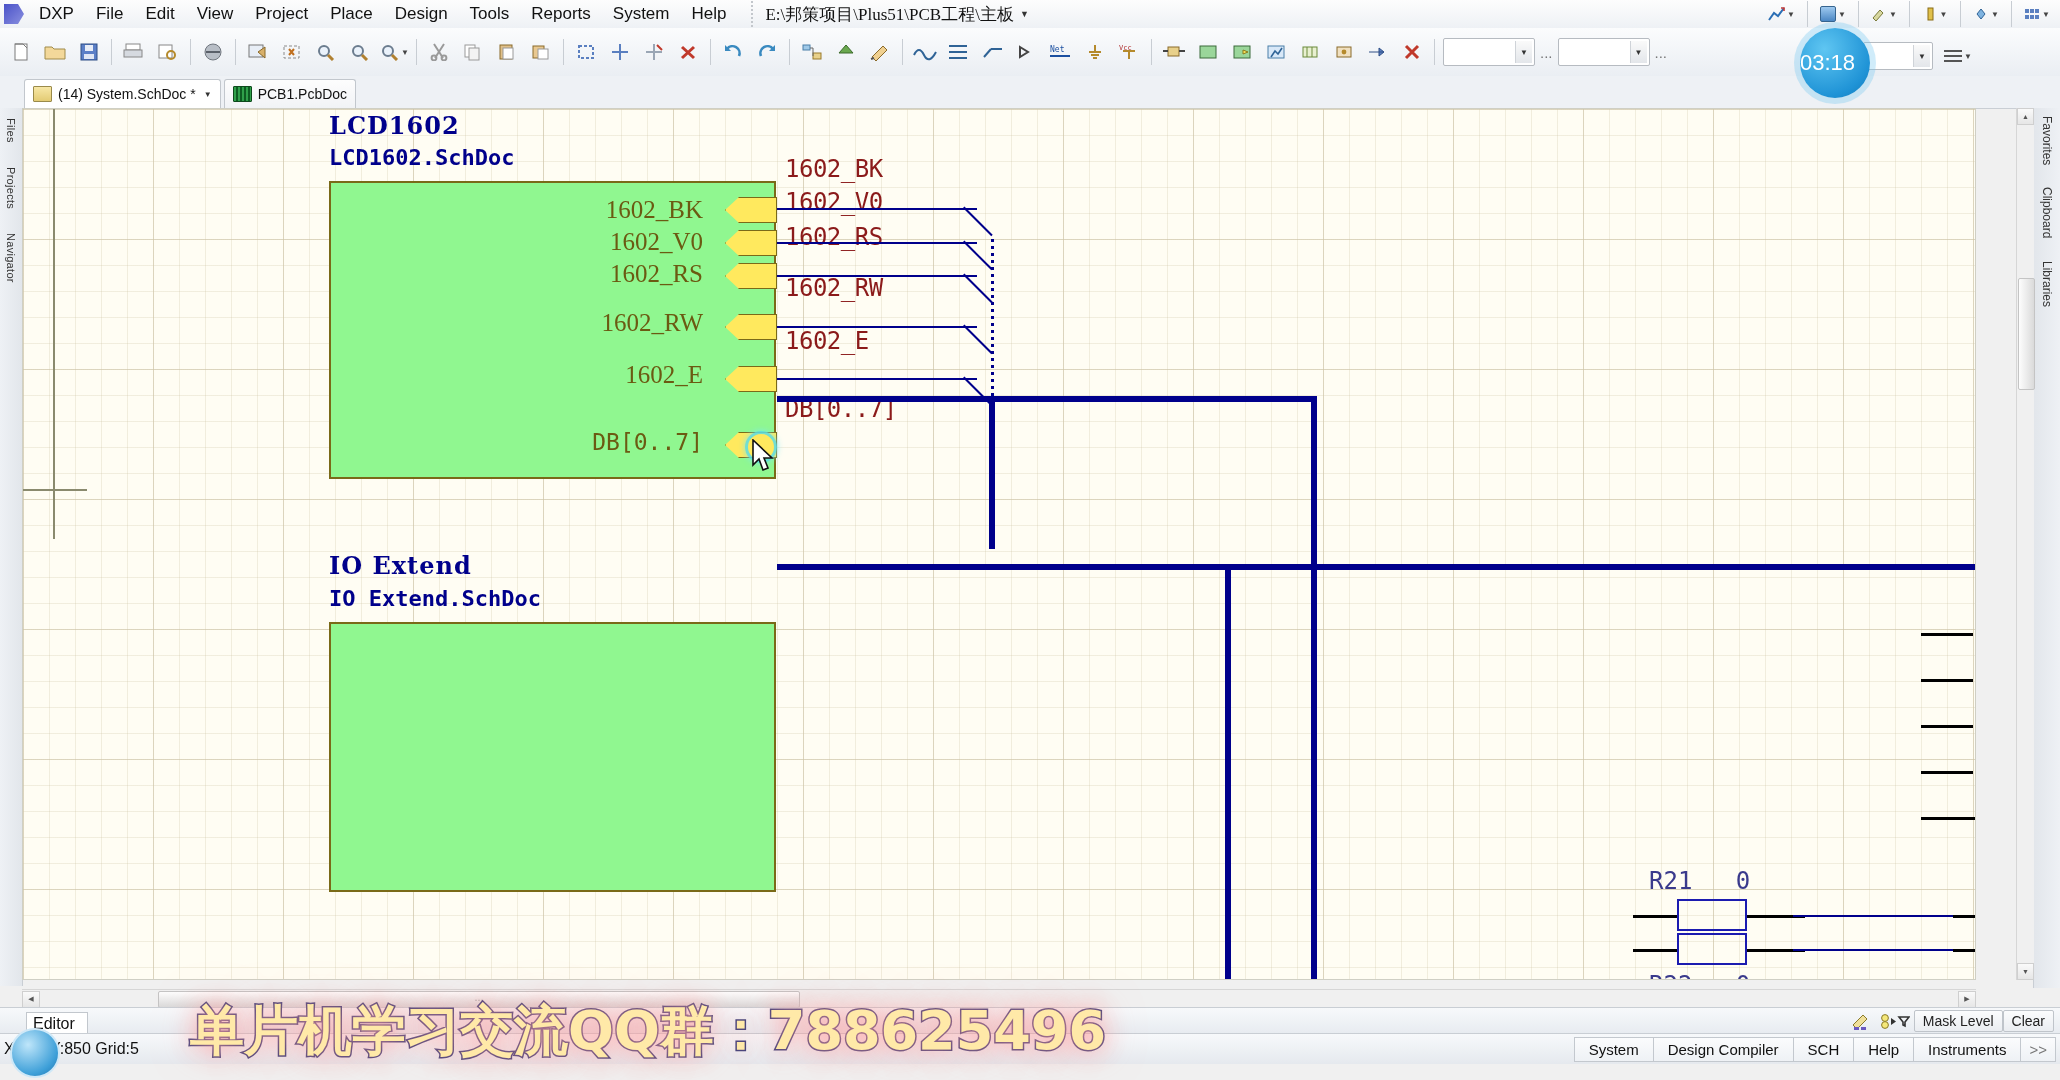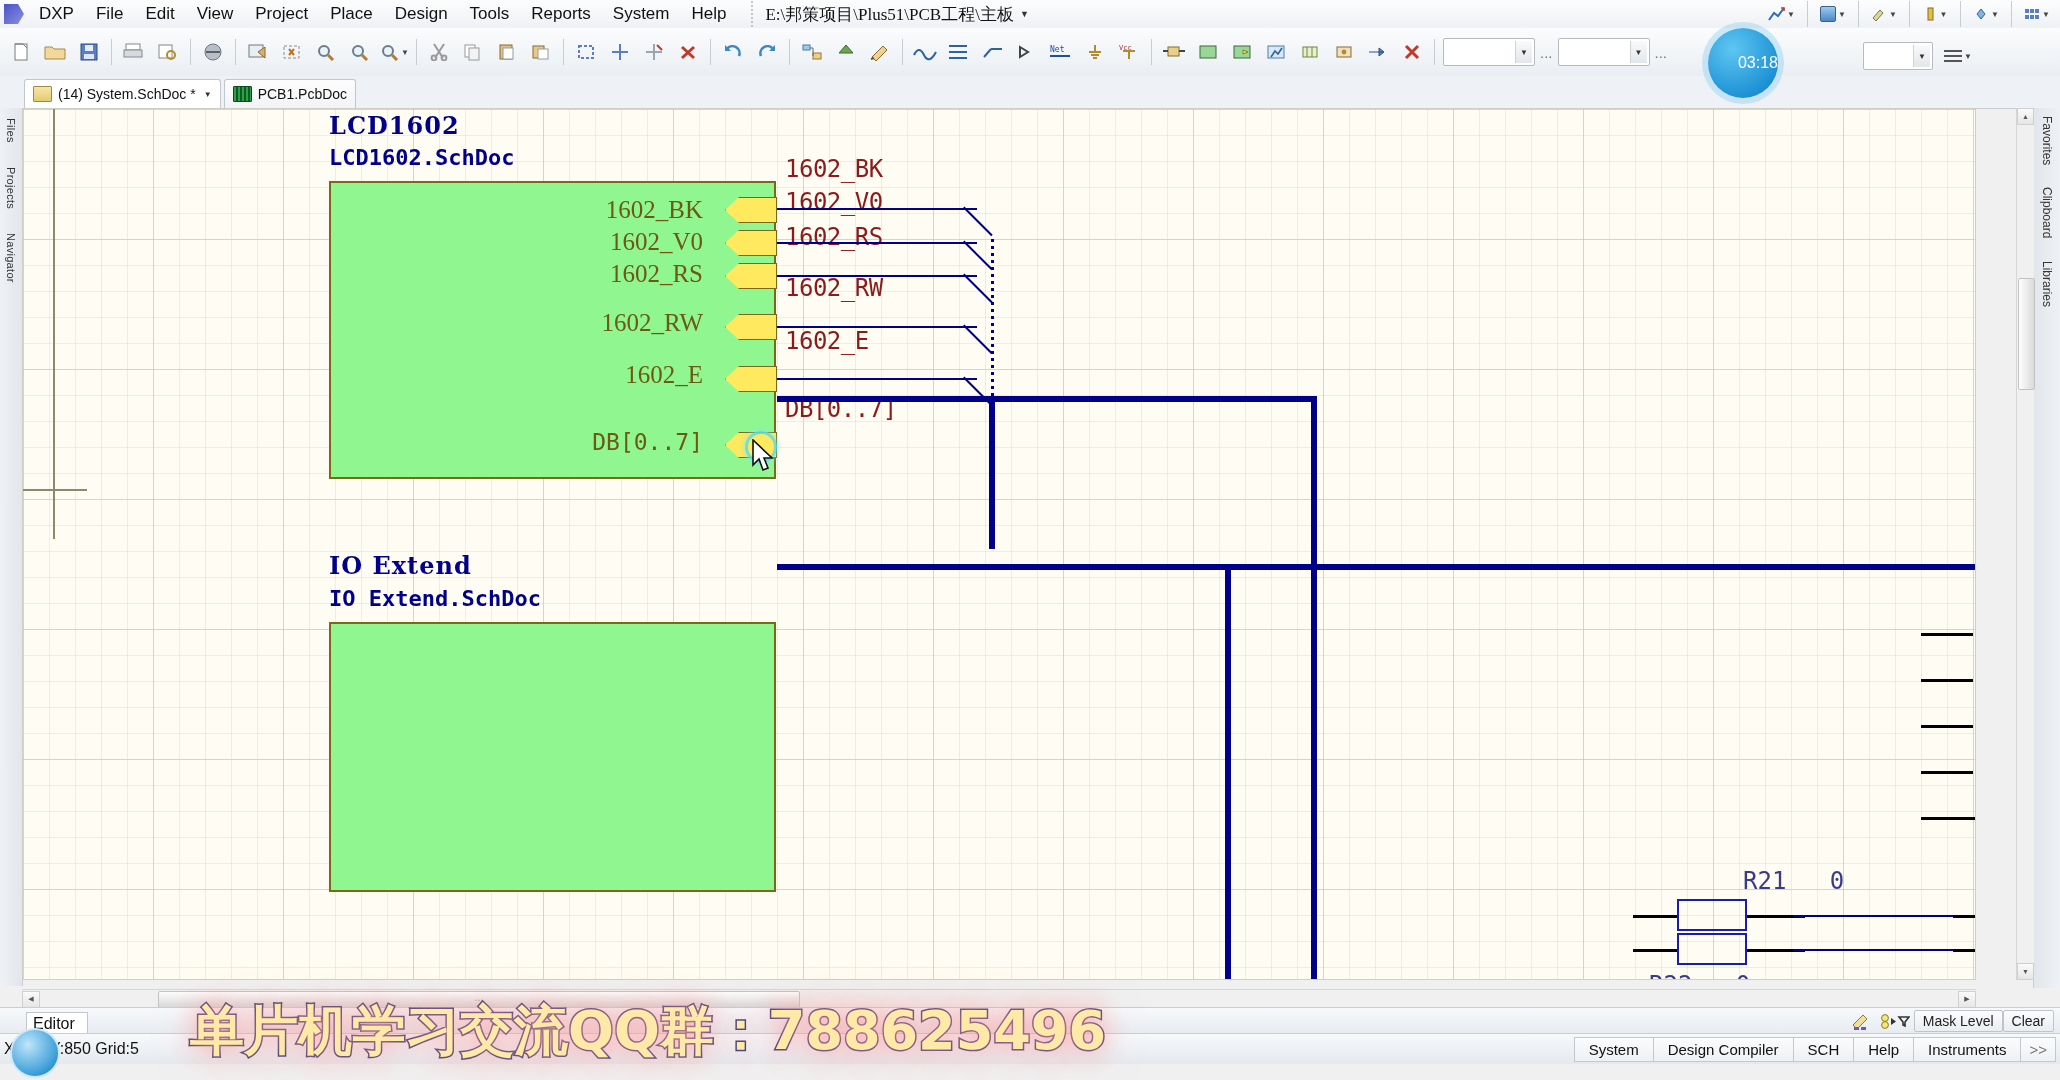--- a/index.html
+++ b/index.html
@@ -54,23 +54,23 @@
   }
   .combo .cb-arrow{
     width:16px;height:22px;background:linear-gradient(#fafafa,#e3e6ea);
     border-left:1px solid #cfd3d8;display:flex;align-items:center;justify-content:center;
     font-size:8px;color:#333;
   }
   .combo.wide{width:88px;}
 
   
   .timer{
-    position:absolute;left:1708px;top:28px;width:70px;height:70px;border-radius:50%;
+    position:absolute;left:1800px;top:28px;width:70px;height:70px;border-radius:50%;
     background:radial-gradient(circle at 35% 30%,#5fc6f2,#1f93d6 70%,#1179b8);
-    color:#fff;font-size:16px;display:flex;align-items:center;justify-content:flex-end;
+    color:#fff;font-size:22px;display:flex;align-items:center;justify-content:flex-start;
     box-shadow:0 0 0 6px rgba(120,200,240,.35);z-index:30;
   }
 
   
   .tabstrip{
     position:absolute;left:0;top:76px;width:2060px;height:32px;
     background:#eef1f5;border-bottom:1px solid #c9ced4;display:flex;align-items:flex-end;
     padding-left:24px;gap:3px;
   }
   .tab{
@@ -655,21 +655,21 @@
     <div class="sheet-title" style="left:306px;top:442px">IO Extend</div>
     <div class="sheet-file" style="left:306px;top:477px">IO Extend.SchDoc</div>
     <div class="sheetsym" style="left:306px;top:513px;width:447px;height:270px"></div>
 
     <div class="stub" style="left:1898px;top:524px;width:52px"></div>
     <div class="stub" style="left:1898px;top:570px;width:52px"></div>
     <div class="stub" style="left:1898px;top:616px;width:52px"></div>
     <div class="stub" style="left:1898px;top:662px;width:52px"></div>
     <div class="stub" style="left:1898px;top:708px;width:58px"></div>
 
-    <div class="res-lbl" style="left:1720px;top:758px">
+    <div class="res-lbl" style="left:1626px;top:758px">
       <span>R21</span>
       <span>&nbsp;</span>
       <span>0</span>
     </div>
     <div class="res-lead" style="left:1610px;top:806px;width:44px"></div>
     <div class="res-box" style="left:1654px;top:790px;width:70px;height:32px"></div>
     <div class="res-lead" style="left:1724px;top:806px;width:58px"></div>
     <div class="wire h" style="left:1770px;top:806px;width:204px"></div>
     <div class="res-lead" style="left:1930px;top:806px;width:44px"></div>
 

